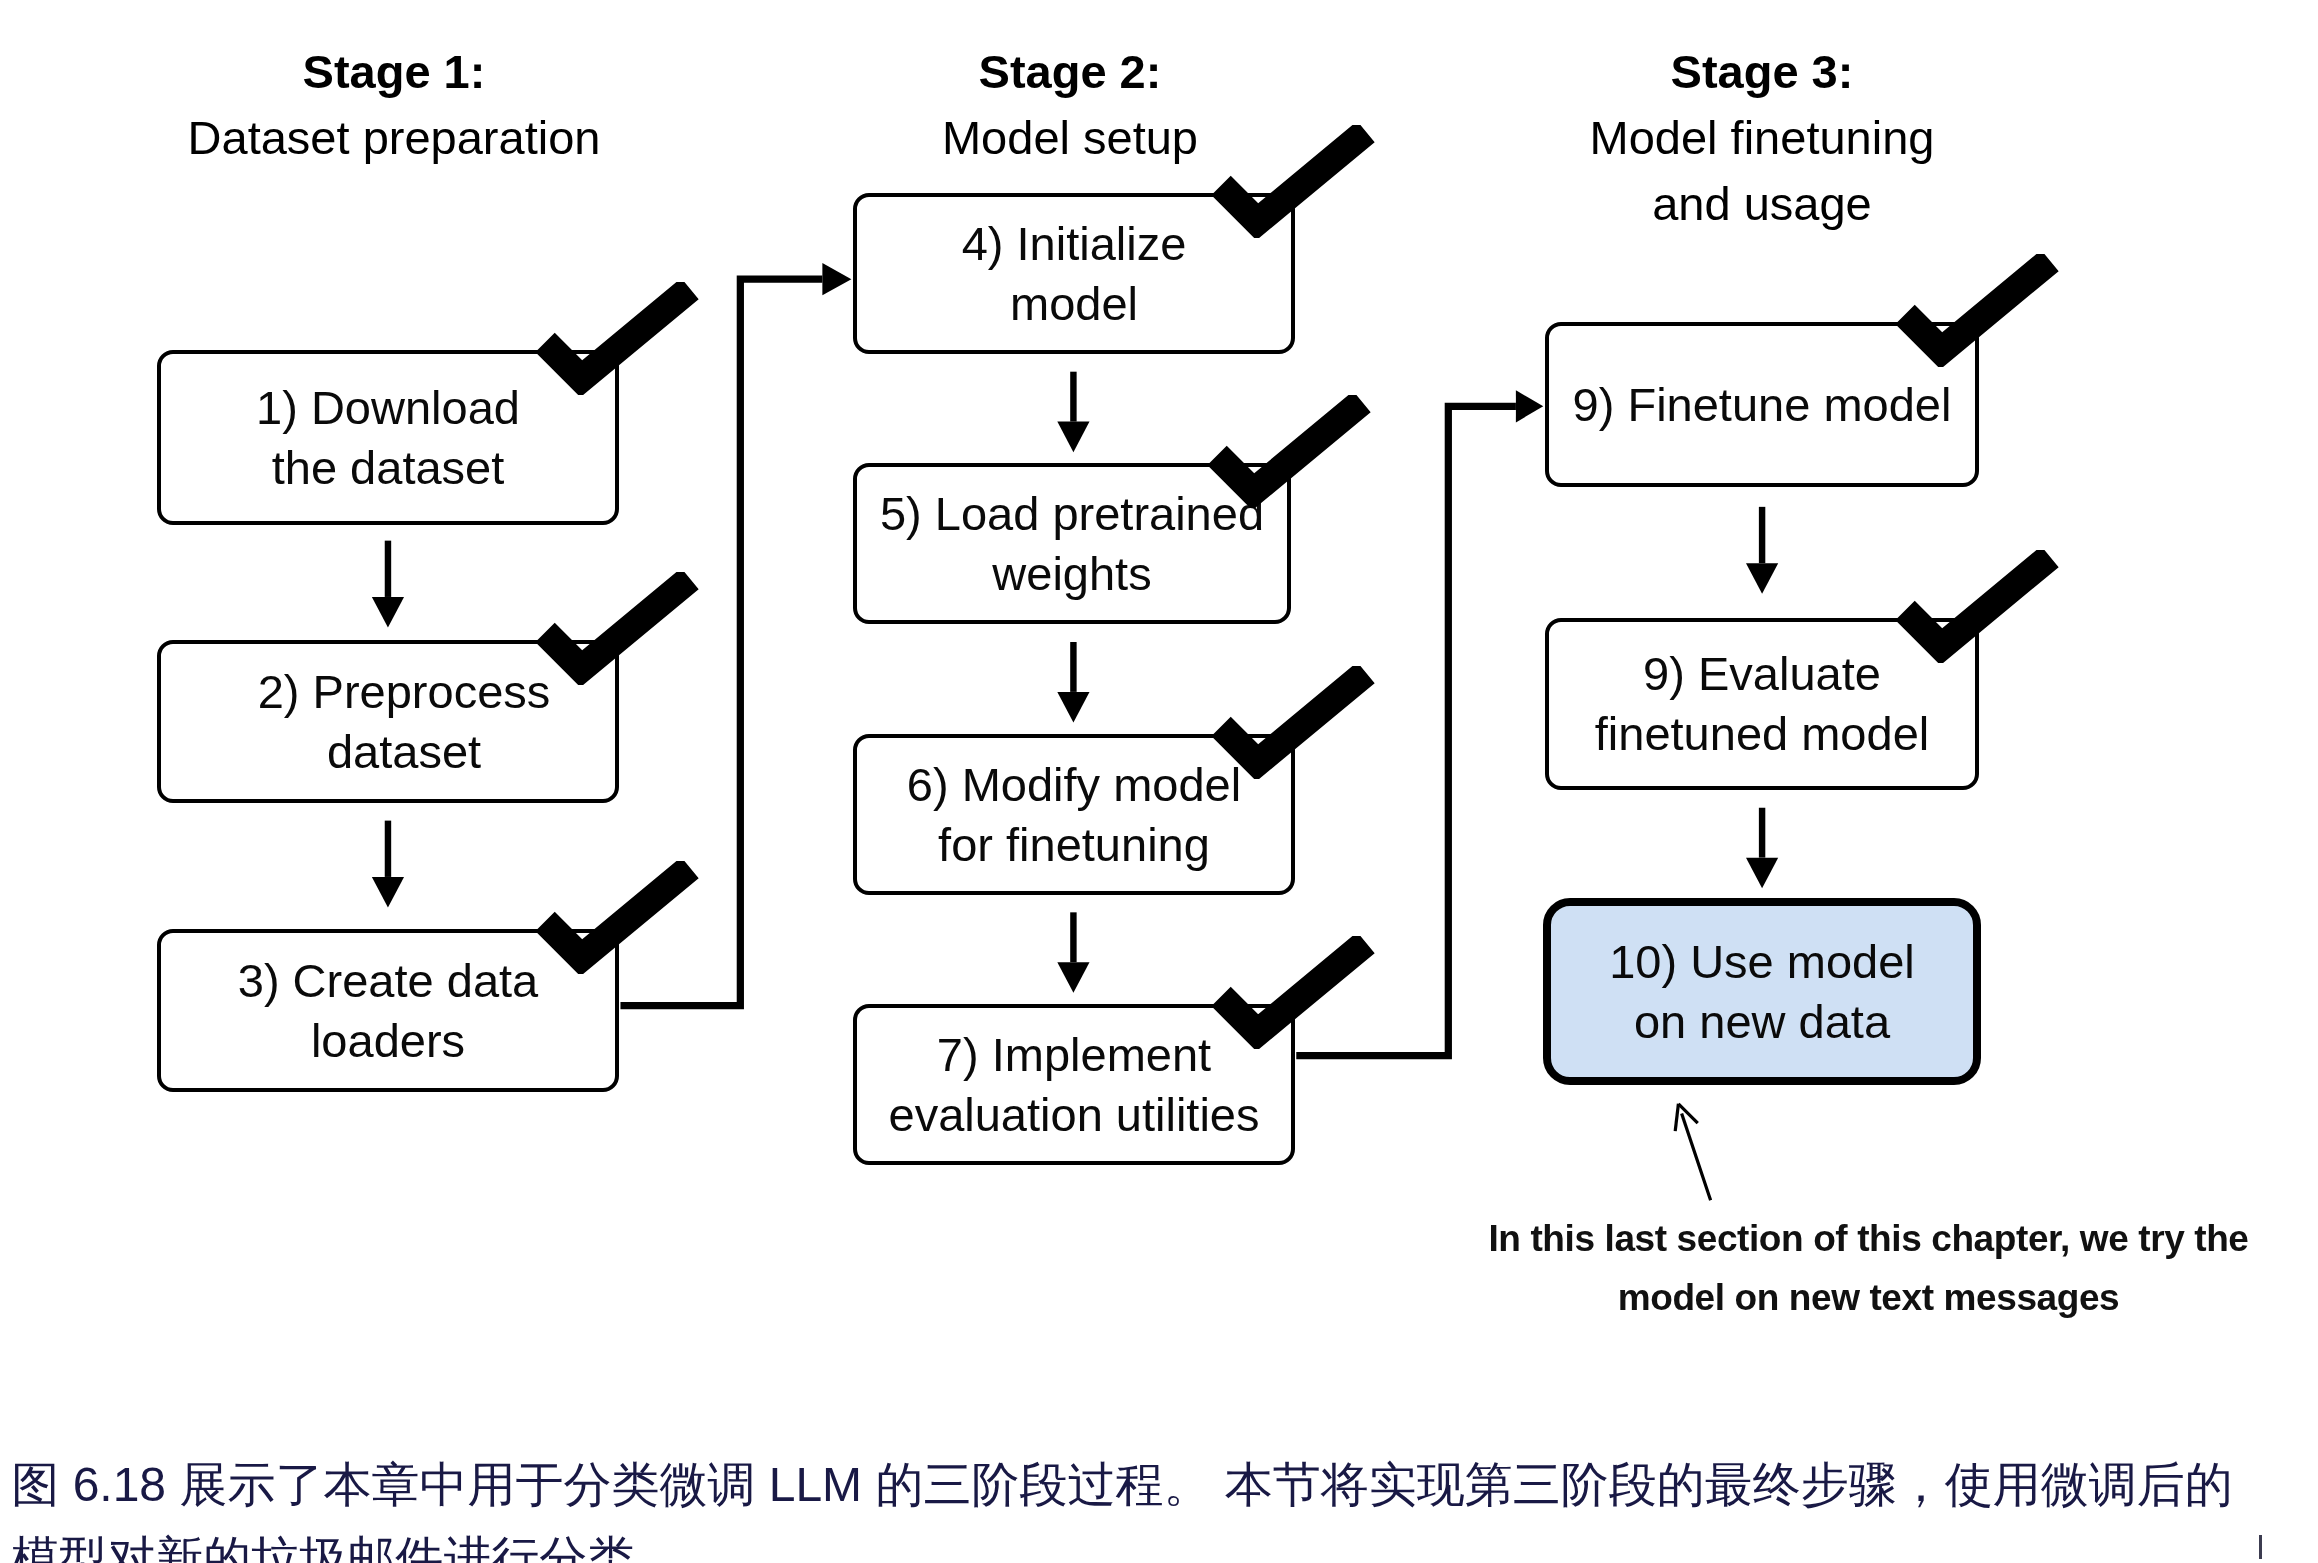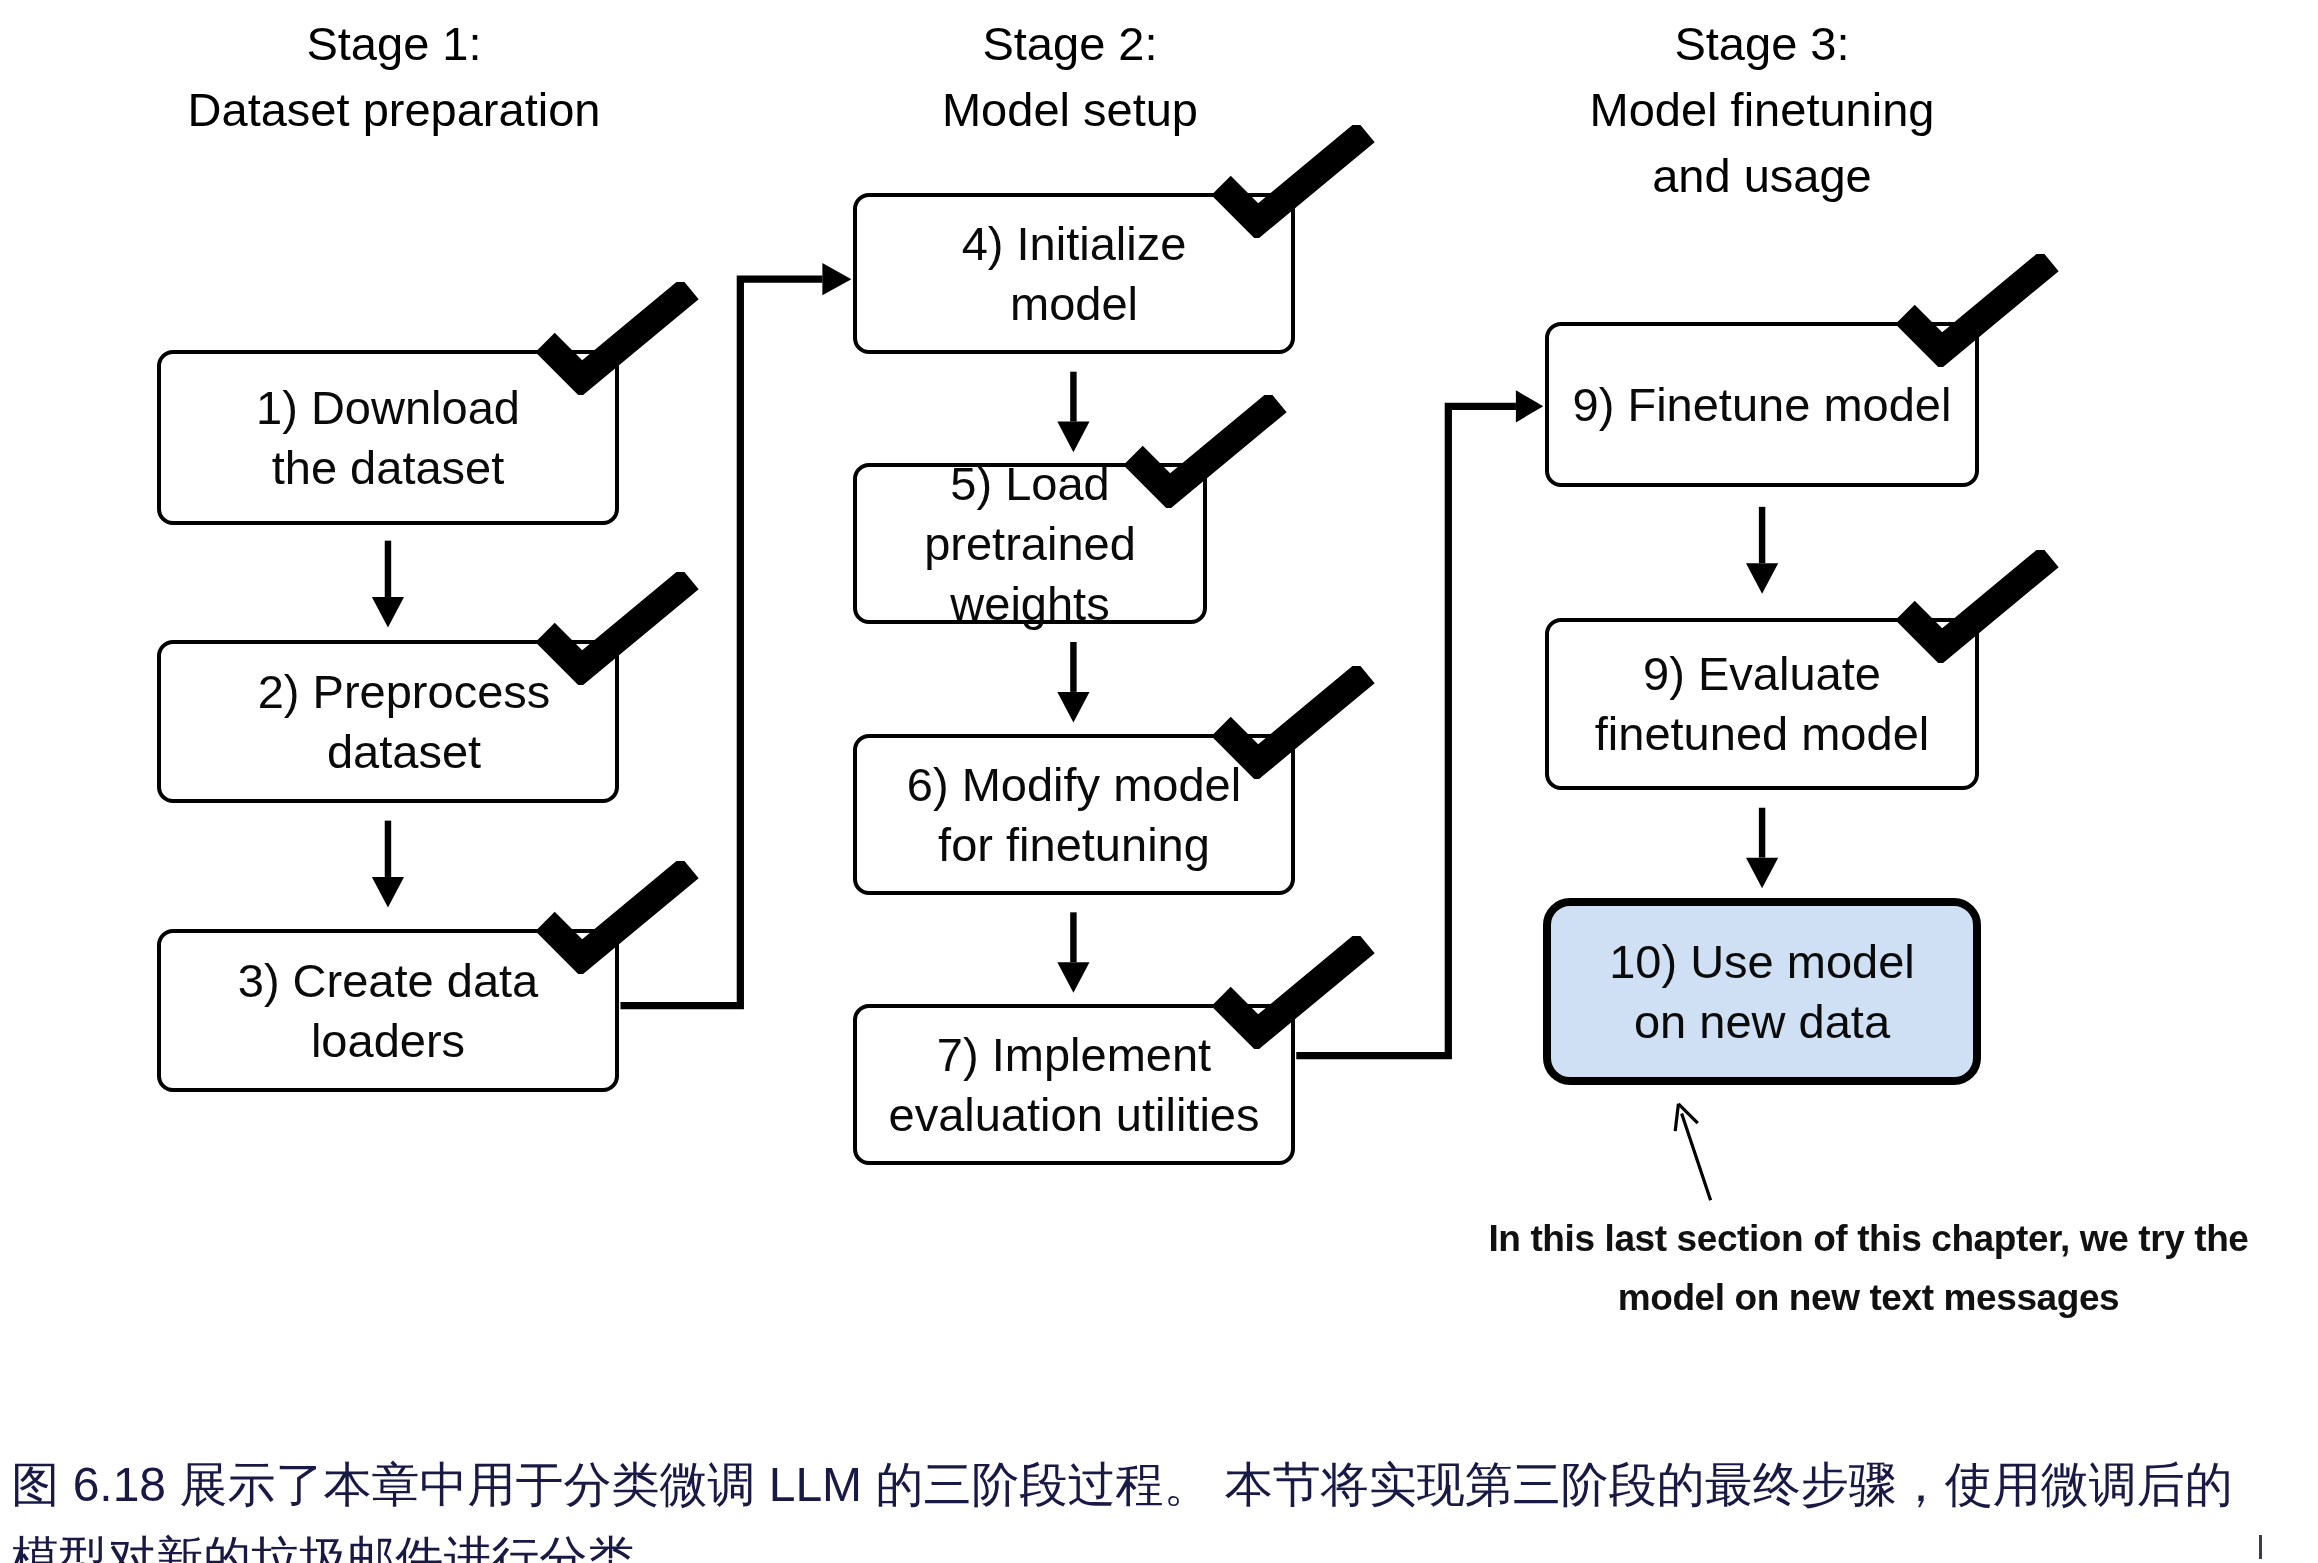--- a/index.html
+++ b/index.html
@@ -5,36 +5,36 @@
   html,body{margin:0;padding:0;background:#ffffff;}
   #canvas{
     position:relative;
     width:2319px;height:1564px;
     background:#ffffff;
     font-family:"Liberation Sans","DejaVu Sans",sans-serif;
     overflow:hidden;
   }
   .layer{position:absolute;left:0;top:0;width:2319px;height:1564px;z-index:1;}
   .hdr{position:absolute;text-align:center;font-size:47px;line-height:66px;color:#000;z-index:2;}
-  .hdr .t{font-weight:400;}
+  .hdr .t{font-weight:700;margin-top:28px;}
   .hdr .s{white-space:pre-line;}
   .box{
     position:absolute;box-sizing:border-box;
     background:#ffffff;border:4.8px solid #000;border-radius:16px;
     display:flex;align-items:center;justify-content:center;
     text-align:center;font-size:47px;line-height:60px;
     white-space:pre-line;color:#0a0a0a;z-index:2;
   }
   .box.hl{background:#cfe0f4;border-width:8.8px;border-radius:27px;}
   .check{position:absolute;top:-72px;right:-87px;width:165px;height:113px;z-index:3;}
   .b1{left:157px;top:350px;width:462px;height:175px;}
   .b2{left:157px;top:640px;width:462px;height:163px;padding-left:32px;}
   .b3{left:157px;top:929px;width:462px;height:163px;}
   .b4{left:853px;top:193px;width:442px;height:161px;}
-  .b5{left:853px;top:463px;width:354px;height:161px;}
+  .b5{left:853px;top:463px;width:438px;height:161px;}
   .b6{left:853px;top:734px;width:442px;height:161px;}
   .b7{left:853px;top:1004px;width:442px;height:161px;}
   .b8{left:1545px;top:322px;width:434px;height:165px;}
   .b9{left:1545px;top:618px;width:434px;height:172px;}
   .b10{left:1543px;top:898px;width:438px;height:187px;}
   .h1{left:72px;top:11.3px;width:644px;}
   .h2{left:748px;top:11.3px;width:644px;}
   .h3{left:1440px;top:11.3px;width:644px;}
   .ann{
     position:absolute;left:1466px;top:1209px;width:805px;

